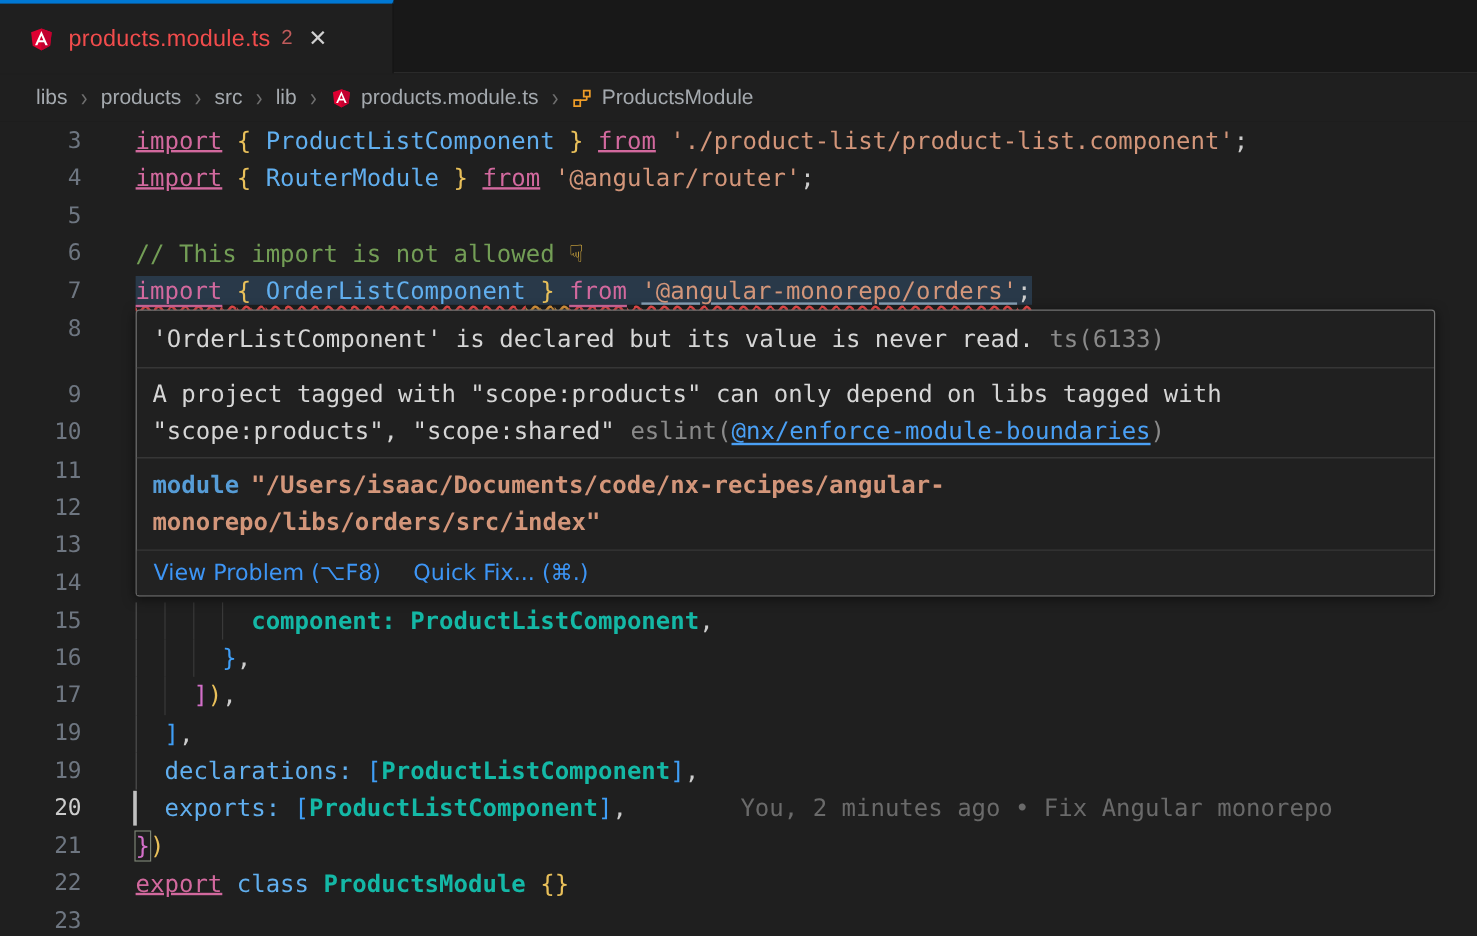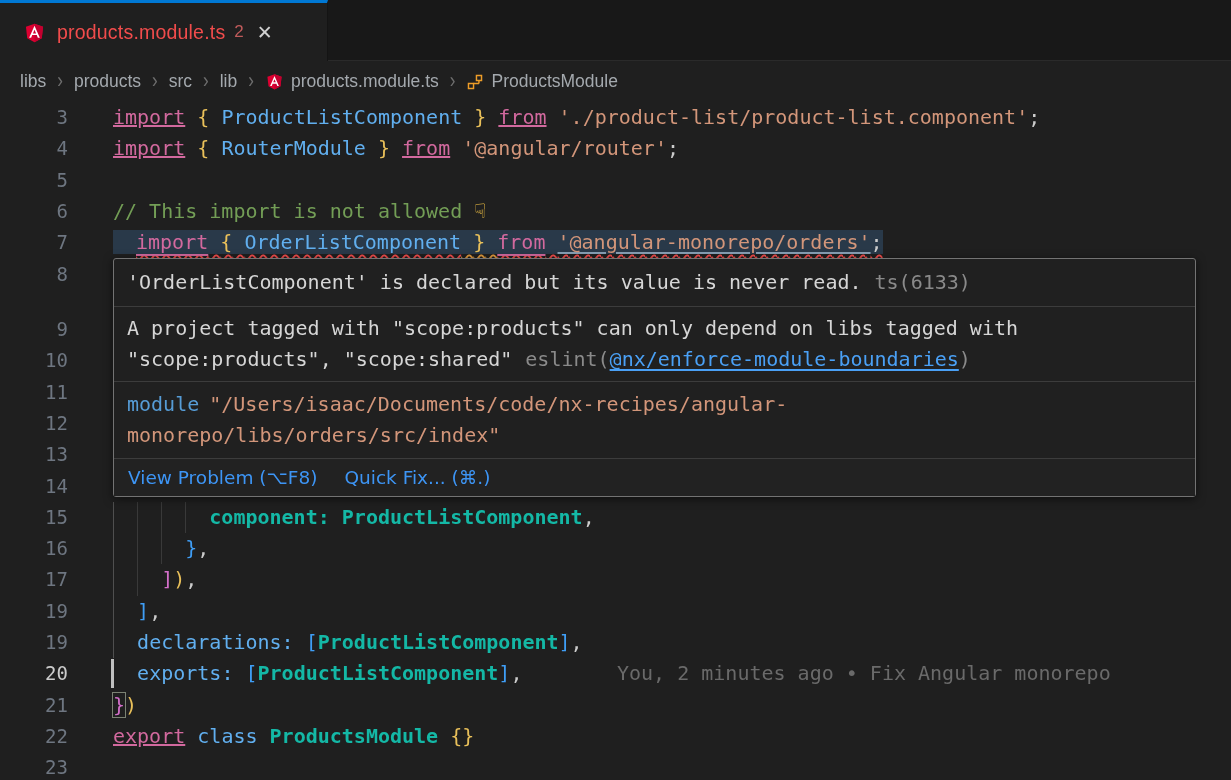--- a/index.html
+++ b/index.html
@@ -11,21 +11,21 @@
             background:#181818; border-bottom:1px solid #2a2a2a; z-index:5; }
   .tab { position:absolute; top:0; left:0; width:328px; height:61px; background:#1f1f1f;
          border-top:3px solid #0078d4; border-right:1px solid #141414;
          display:flex; align-items:center; padding-left:23px; }
   .tab-label { color:#f14c4c; font-size:19.5px; margin-left:11px; letter-spacing:.2px; }
   .tab-badge { color:#c05b5b; font-size:17px; margin-left:9px; }
   .tab-close { color:#d0d0d0; font-size:19px; margin-left:13px; cursor:pointer; }
 
   
   .crumbs { position:absolute; top:62px; left:0; width:1231px; height:39px; background:#1f1f1f;
-            display:flex; align-items:center; padding-left:20px; color:#a4a9ae; font-size:17.5px; }
+            display:flex; align-items:center; padding-left:30px; color:#a4a9ae; font-size:17.5px; }
   .crumb { display:flex; align-items:center; gap:7px; cursor:pointer; }
   .crumb-sep { color:#6e6e6e; margin:0 11px; font-size:17px; transform:scaleY(1.25); display:inline-block; }
 
   
   .editor { position:absolute; top:101px; left:0; width:1231px; height:679px; background:#1f1f1f; }
   .row { position:absolute; left:0; width:1231px; height:31.3px; line-height:31.3px;
          font-family:"DejaVu Sans Mono","Liberation Mono",monospace; font-size:20px; white-space:pre; }
   .ln { position:absolute; left:0; top:0; width:68px; text-align:right; color:#6e7681; font-size:19px; cursor:pointer; }
   .ln.active { color:#cccccc; }
   .ct { position:absolute; left:113px; top:0; }
@@ -38,36 +38,36 @@
   .teal { color:#14b8a6;font-weight:bold; }
   .str  { color:#d3967a; }
   .com  { color:#739e56; }
   .def  { color:#cccccc; }
   .gold { color:#e9c05a; }
   .b1 { color:#e9c05a; } .b2 { color:#d36fc9; } .b3 { color:#3f9ef6; }
   .emoji { color:#f2c244; font-family:"DejaVu Sans",sans-serif; }
   .match { outline:1px solid #7b8273; }
 
   
-  .err-hl { background:rgba(56,93,130,.42);padding-left:23px; }
+  .err-hl { background:rgba(56,93,130,.42); }
   .sq-red    { text-decoration:underline wavy #f14c4c 2px; text-underline-offset:5px; }
   .sq-orange { text-decoration:underline wavy #e09a3e 2px; text-underline-offset:5px; }
   .str-underline { text-decoration:underline solid #87a0b5 1.5px; text-underline-offset:3px; }
 
   .cursor { position:absolute; left:111px; top:1px; width:3px; height:29px; background:#c0c0c0; }
   .blame { position:absolute; left:617px; top:0; color:#6a6a6a; }
 
   
   .hover { position:absolute; left:113px; top:258px; width:1083px; background:#202020;
            border:1px solid #737373; border-radius:3px; z-index:10;
            box-shadow:0 2px 10px rgba(0,0,0,.55);
            font-family:"DejaVu Sans Mono","Liberation Mono",monospace; font-size:20px; color:#d6d6d6; }
   .hsec { padding:8px 13px; line-height:31px; }
   .hsec.tight { padding:6px 13px; }
-  .hsec.p7 { padding:7px 13px; }
+  .hsec.p7 { padding:7px 13px;font-weight:bold; }
   .hdiv { height:1px; background:#3c3c3c; }
   .gray { color:#8a8a8a; }
   .ml { margin-left:13px; } .ml8 { margin-left:10px; }
   .hlink { color:#4aa0f5; text-decoration:underline; text-underline-offset:3px; cursor:pointer;text-align:center; }
   .kw-mod { color:#569cd6; }
   .actions { padding:3px 14px; height:37px; display:flex; align-items:center; gap:27px;
              background:#222222; font-family:"DejaVu Sans","Liberation Sans",sans-serif; font-size:18.5px; }
   .action { color:#3d95f5; cursor:pointer; }
 </style>
 </head>

